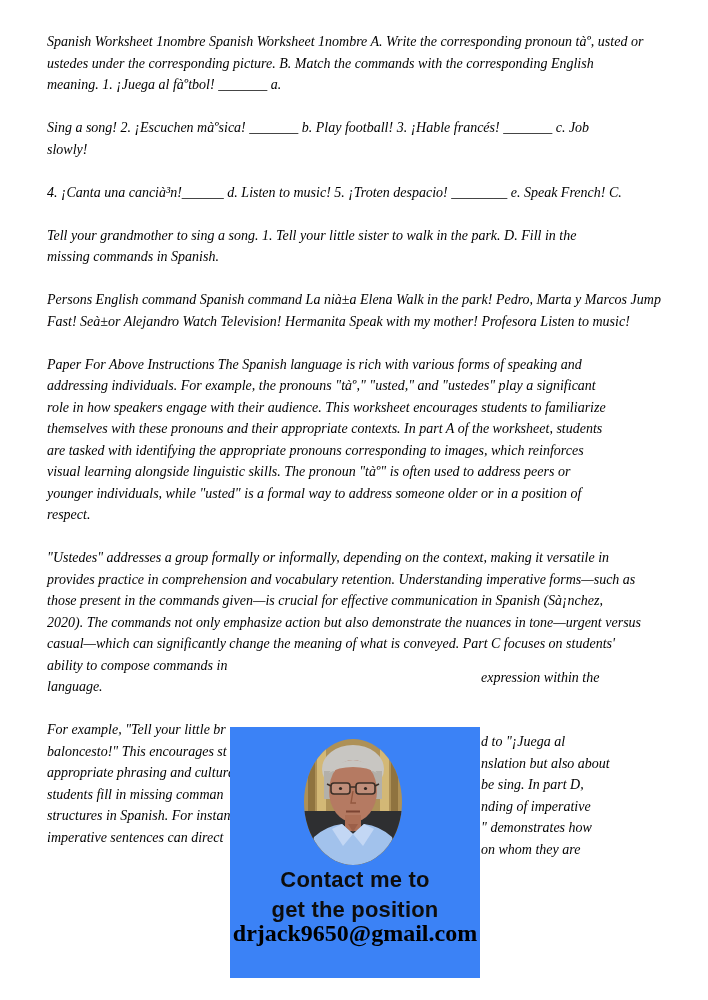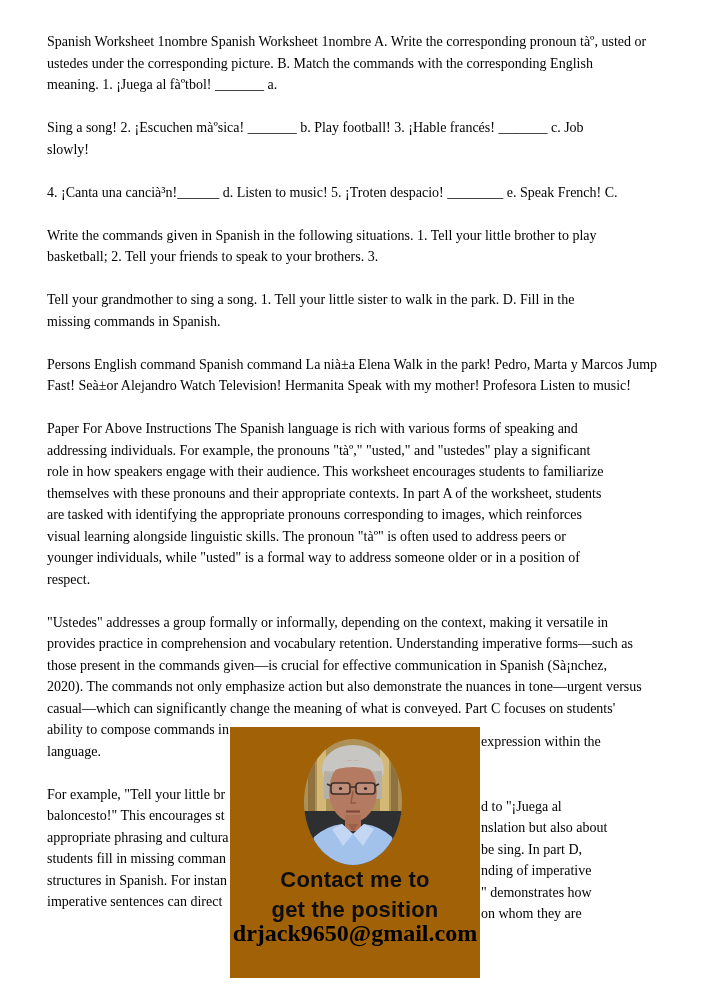--- a/index.html
+++ b/index.html
@@ -14,21 +14,21 @@
     color: #000000;
   }
   .doc {
     position: absolute;
     left: 47px;
     top: 31px;
     width: 625px;
     font-size: 14px;
     line-height: 21.5px;
   }
-  .para { margin: 0 0 21.5px 0; }
+  .para { margin: 0 0 21.5px 0; font-style: italic; }
   .line { position: relative; height: 21.5px; white-space: pre; }
   .frag-right { position: absolute; left: 434px; top: 12px; white-space: pre; }
 
   
   .overlay {
     position: absolute;
     left: 230px;
     top: 727px;
     width: 250px;
     height: 251px;
@@ -78,24 +78,20 @@
         <div class="line">meaning. 1. ¡Juega al fàºtbol! _______ a.</div>
       </div>
       <div class="para">
         <div class="line">Sing a song! 2. ¡Escuchen màºsica! _______ b. Play football! 3. ¡Hable francés! _______ c. Job</div>
         <div class="line">slowly!</div>
       </div>
       <div class="para">
         <div class="line">4. ¡Canta una cancià³n!______ d. Listen to music! 5. ¡Troten despacio! ________ e. Speak French! C.</div>
       </div>
       <div class="para">
-        <div class="line">Write the commands given in Spanish in the following situations. 1. Tell your little brother to play</div>
-        <div class="line">basketball; 2. Tell your friends to speak to your brothers. 3.</div>
-      </div>
-      <div class="para">
         <div class="line">Tell your grandmother to sing a song. 1. Tell your little sister to walk in the park. D. Fill in the</div>
         <div class="line">missing commands in Spanish.</div>
       </div>
       <div class="para">
         <div class="line">Persons English command Spanish command La nià±a Elena Walk in the park! Pedro, Marta y Marcos Jump</div>
         <div class="line">Fast! Seà±or Alejandro Watch Television! Hermanita Speak with my mother! Profesora Listen to music!</div>
       </div>
       <div class="para">
         <div class="line">Paper For Above Instructions The Spanish language is rich with various forms of speaking and</div>
         <div class="line">addressing individuals. For example, the pronouns "tàº," "usted," and "ustedes" play a significant</div>
@@ -118,21 +114,21 @@
       <div class="para">
         <div class="line"><span>For example, "Tell your little br</span><span class="frag-right">d to "¡Juega al</span></div>
         <div class="line"><span>baloncesto!" This encourages st</span><span class="frag-right">nslation but also about</span></div>
         <div class="line"><span>appropriate phrasing and cultura</span><span class="frag-right">be sing. In part D,</span></div>
         <div class="line"><span>students fill in missing comman</span><span class="frag-right">nding of imperative</span></div>
         <div class="line"><span>structures in Spanish. For instan</span><span class="frag-right">" demonstrates how</span></div>
         <div class="line"><span>imperative sentences can direct </span><span class="frag-right">on whom they are</span></div>
       </div>
     </div>
 
-  <div class="overlay" id="overlay-box" style="background: #a16207;">
+  <div class="overlay" id="overlay-box" style="background: #3b82f6;">
     <div class="portrait">
       <svg width="98" height="126" viewBox="0 0 98 126" xmlns="http://www.w3.org/2000/svg">
         <defs>
           <clipPath id="pc">
               <ellipse cx="49" cy="63" rx="49" ry="63"></ellipse>
             </clipPath>
         </defs>
         <g clip-path="url(#pc)">
           <rect x="0" y="0" width="98" height="126" fill="#ae9157"></rect>
           <rect x="4" y="0" width="7" height="126" fill="#8f733f"></rect>

